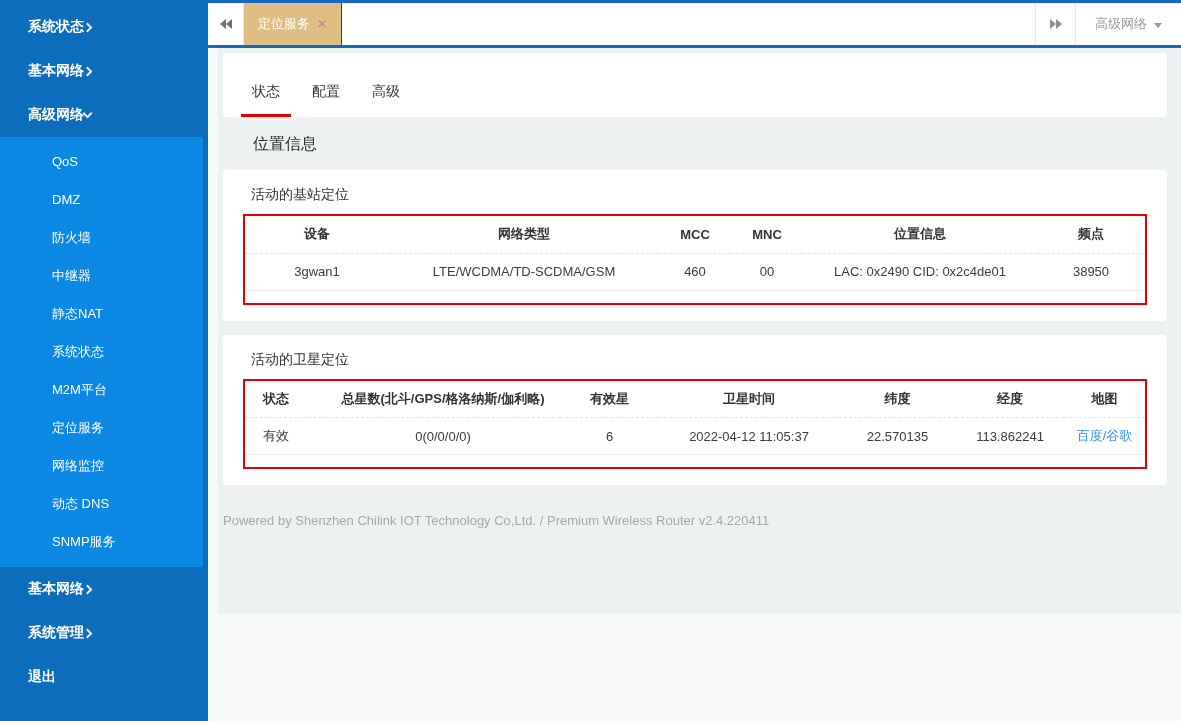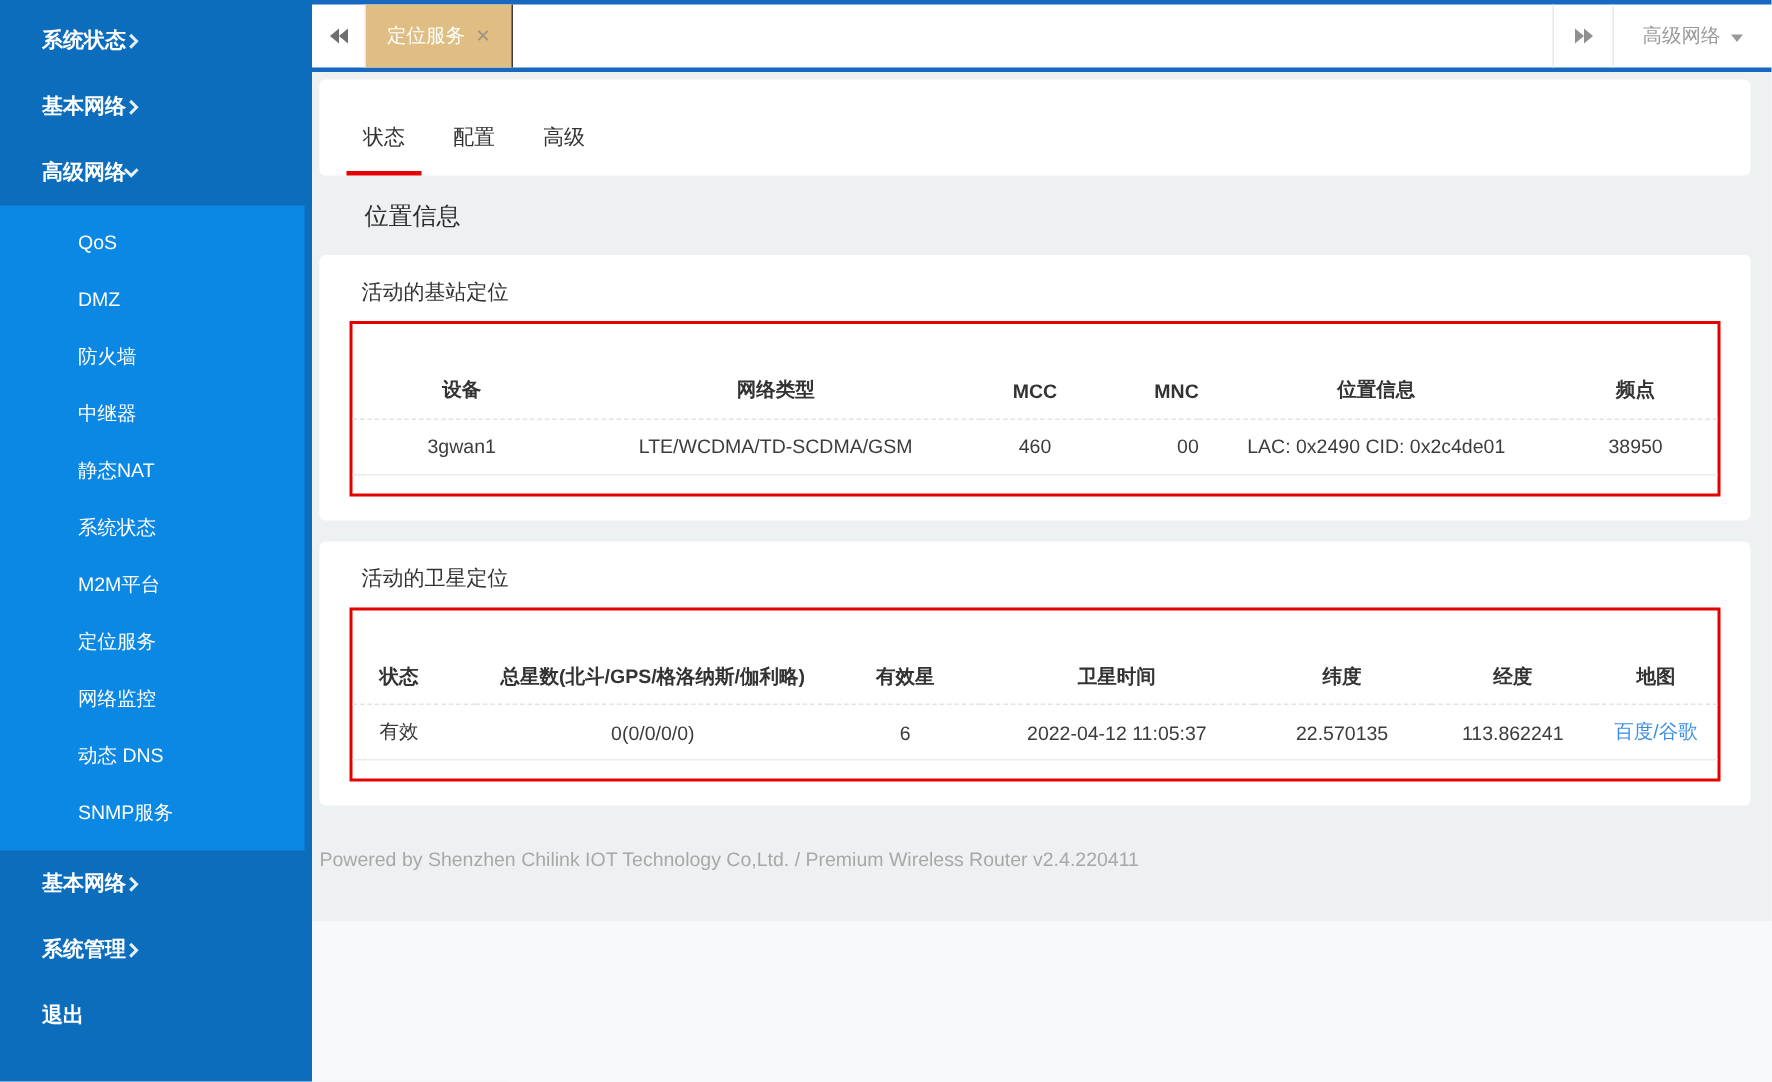--- a/index.html
+++ b/index.html
@@ -35,38 +35,38 @@
   .tab-close{color:#9a9483;font-size:12px;font-weight:bold;cursor:pointer;}
   .tb-spacer{flex:1;}
   .tab-ops{width:106px;border-left:1px solid #e8e8e8;color:#9a9a9a;font-size:13px;
     display:flex;align-items:center;justify-content:center;gap:7px;cursor:pointer;}
   .tri{width:0;height:0;display:inline-block;}
   .tri-l{border-top:5px solid transparent;border-bottom:5px solid transparent;border-right:6px solid #6f6f6f;}
   .tri-r{border-top:5px solid transparent;border-bottom:5px solid transparent;border-left:6px solid #8f8f8f;}
   .tri-d{border-left:4px solid transparent;border-right:4px solid transparent;border-top:5px solid #9a9a9a;margin-top:2px;}
 
   
-  .content-wrap{height:566px;padding-left:0;background:#f8f9fa;}
+  .content-wrap{height:566px;padding-left:10px;background:#f8f9fa;}
   .content-inner{height:100%;background:var(--content-bg);padding:5px 14px 0 5px;}
   .card{background:var(--card-bg);border-radius:4px;}
   .tabs-card{height:64px;display:flex;align-items:flex-end;padding:0 18px;}
   .ctab{font-size:14px;color:#333;padding:0 11px 13px;margin-right:10px;cursor:pointer;border-bottom:3px solid transparent;}
   .ctab.active{border-bottom-color:var(--accent-red);}
   .page-title{font-size:16px;color:#2b2b2b;margin:17px 0 15px 30px;}
   .table-card{padding:14px 20px 16px;margin-bottom:14px;}
   .section-title{font-size:14px;color:#333;margin:2px 0 10px 8px;}
   .red-box{border:2px solid var(--accent-red);padding-bottom:12px;}
-  table{width:100%;border-collapse:collapse;table-layout:fixed;margin-top:26px;}
+  table{width:100%;border-collapse:collapse;table-layout:fixed;}
   th{height:37px;font-size:13px;color:#333;font-weight:bold;border-bottom:1px dashed #e3e3e3;}
   td{height:37px;font-size:13px;color:#3c3c3c;text-align:center;border-bottom:1px solid #ebebeb;}
   th{text-align:center;}
   .t1 th:nth-child(1),.t1 td:nth-child(1){width:16%;}
   .t1 th:nth-child(2),.t1 td:nth-child(2){width:30%;}
   .t1 th:nth-child(3),.t1 td:nth-child(3){width:8%;}
-  .t1 th:nth-child(4),.t1 td:nth-child(4){width:8%;text-align:right;}
+  .t1 th:nth-child(4),.t1 td:nth-child(4){width:8%;}
   .t1 th:nth-child(5),.t1 td:nth-child(5){width:26%;}
   .t1 th:nth-child(6),.t1 td:nth-child(6){width:12%;}
   .t2 th:nth-child(1),.t2 td:nth-child(1){width:9%;text-align:left;padding-left:18px;}
   .t2 th:nth-child(2),.t2 td:nth-child(2){width:26%;}
   .t2 th:nth-child(3),.t2 td:nth-child(3){width:11%;}
   .t2 th:nth-child(4),.t2 td:nth-child(4){width:20%;}
   .t2 th:nth-child(5),.t2 td:nth-child(5){width:13%;}
   .t2 th:nth-child(6),.t2 td:nth-child(6){width:12%;}
   .t2 th:nth-child(7),.t2 td:nth-child(7){width:9%;}
   .map-link{color:var(--link-blue);text-decoration:none;cursor:pointer;}

